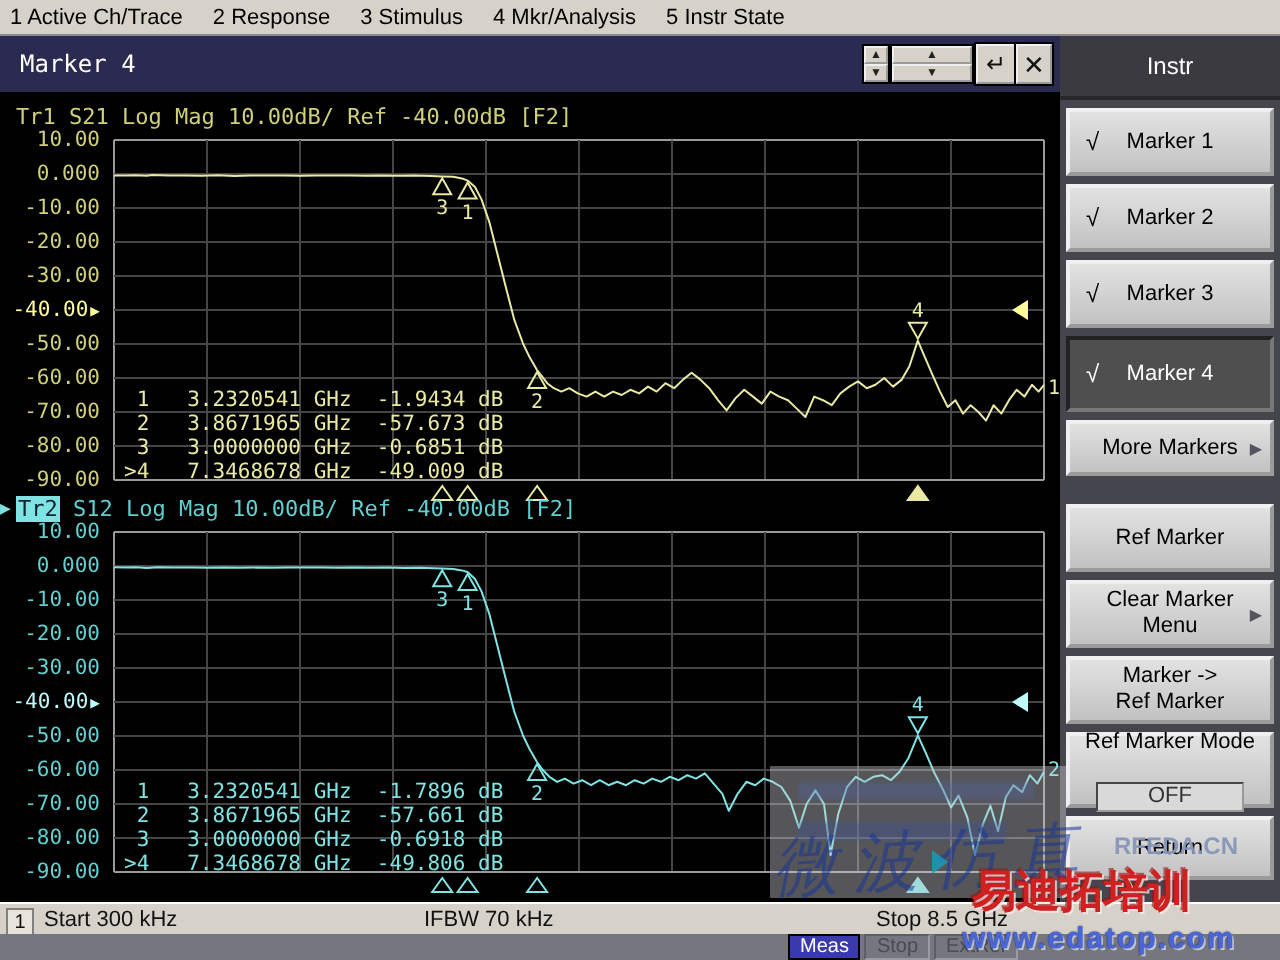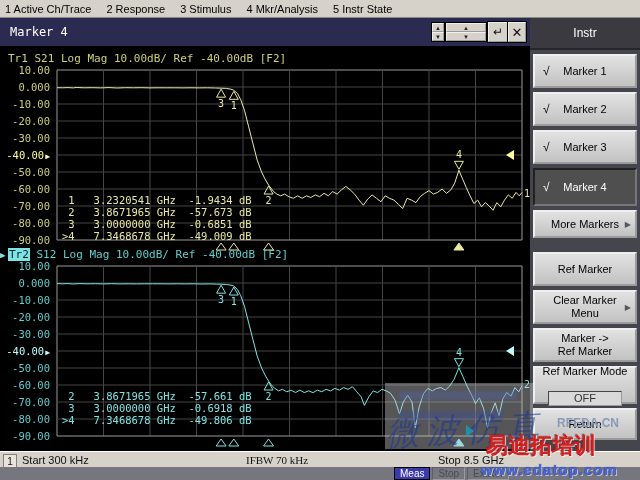--- a/index.html
+++ b/index.html
@@ -55,21 +55,21 @@
   .skbtn .check{position:absolute;left:8px;font-size:12px;}
   .skbtn .rarrow{position:absolute;right:4px;font-size:8px;color:#55555f;}
   .skbtn .sub{margin-top:13px;width:72px;background:#d9d9d9;border:1px inset #9a9a9a;
               font-size:11px;color:#333;}
   
   #statusbar{position:absolute;left:0;top:451px;width:640px;height:16px;background:#d6d2ca;
              border-top:1px solid #fff;font-size:11px;color:#111;}
   #chanbox{position:absolute;left:3px;top:2px;width:12px;height:12px;border:1px solid #808080;
            background:#e8e4dc;font-size:10px;display:flex;align-items:center;justify-content:center;}
   #start-lab{position:absolute;left:22px;top:2px;}
-  #ifbw-lab{position:absolute;left:246px;top:2px;font-family:Liberation Serif, serif;}
+  #ifbw-lab{position:absolute;left:212px;top:2px;}
   #stop-lab{position:absolute;left:438px;top:2px;}
   #bottombar{position:absolute;left:0;top:467px;width:640px;height:13px;background:#76767e;
              display:flex;align-items:center;font-size:10px;}
   .bb-item{height:11px;line-height:11px;padding:0 5px;margin-right:2px;color:#4a4a52;
            border:1px solid #5d5d64;border-right-color:#9a9aa2;border-bottom-color:#9a9aa2;}
   .bb-item.active{background:#3a3aad;color:#fff;border:1px solid #000000;}
   #bb-spacer{width:394px;height:1px;}
   
   .wm{pointer-events:none;}
   #wm-box{position:absolute;left:385px;top:383px;width:148px;height:66px;
@@ -234,21 +234,21 @@
           <div class="ylab" style="top: 29px; color: rgb(95, 207, 207);">-10.00</div>
           <div class="ylab" style="top: 46px; color: rgb(95, 207, 207);">-20.00</div>
           <div class="ylab" style="top: 63px; color: rgb(95, 207, 207);">-30.00</div>
           <div class="ylab" style="top: 80px; color: rgb(191, 253, 253);">-40.00<span class="refarrow">▶</span></div>
           <div class="ylab" style="top: 97px; color: rgb(95, 207, 207);">-50.00</div>
           <div class="ylab" style="top: 114px; color: rgb(95, 207, 207);">-60.00</div>
           <div class="ylab" style="top: 131px; color: rgb(95, 207, 207);">-70.00</div>
           <div class="ylab" style="top: 148px; color: rgb(95, 207, 207);">-80.00</div>
           <div class="ylab" style="top: 165px; color: rgb(95, 207, 207);">-90.00</div>
         </div>
-        <div class="mtable" style="left: 62px; top: 344px; color: rgb(127, 227, 227);"><div class="mrow"> 2   3.8671965 GHz  -57.661 dB</div><div class="mrow"> 3   3.0000000 GHz  -0.6918 dB</div><div class="mrow">&gt;4   7.3468678 GHz  -49.806 dB</div></div>
+        <div class="mtable" style="left: 62px; top: 344px; color: rgb(127, 227, 227);"><div class="mrow"> 1   3.2320541 GHz  -1.7896 dB</div><div class="mrow"> 2   3.8671965 GHz  -57.661 dB</div><div class="mrow"> 3   3.0000000 GHz  -0.6918 dB</div><div class="mrow">&gt;4   7.3468678 GHz  -49.806 dB</div></div>
       </div>
   </div>
 
   <div id="sidebar">
     <div id="sidebar-title">Instr</div>
   <div class="skbtn" style="top: 36px; height: 34px;">
         <span class="check">√</span>
         <div>Marker 1</div>
       </div>
       <div class="skbtn" style="top: 74px; height: 34px;">

